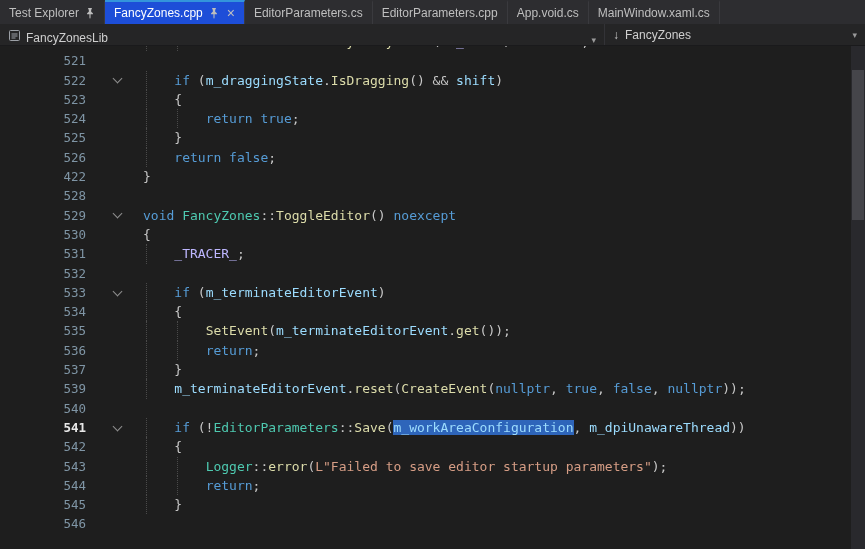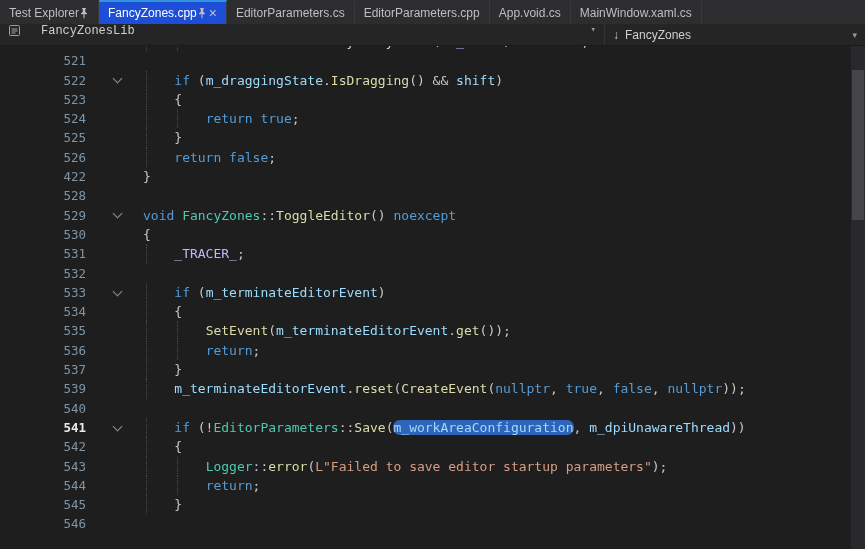--- a/index.html
+++ b/index.html
@@ -7,48 +7,48 @@
   body { font-family:"Liberation Sans", sans-serif; }
   :root{
     --kw:#569CD6; --ty:#4EC9B0; --fn:#DCDCAA; --va:#9CDCFE; --mc:#BEB7FF;
     --st:#D69D85; --pl:#C8C8C8; --nm:#B5CEA8; --accent:#3394DC; --selbg:#2E65BA;
     --lnum:#7F95A5; --lnumcur:#E8E8E8; --edbg:#1E1E1E; --tabbg:#2D2D30;
   }
   .window { position:relative; width:865px; height:549px; background:var(--edbg); overflow:hidden; }
 
   
   .tabbar { position:absolute; top:0; left:0; right:0; height:24px; background:var(--tabbg); display:flex; align-items:stretch; overflow:hidden; }
-  .tab { display:flex; align-items:center; padding:0 9px; font-size:12px; color:#BFBFBF;
+  .tab { display:flex; align-items:center; gap:6px; padding:0 9px; font-size:12px; color:#BFBFBF;
          border-right:1px solid #3A3A3E; border-top:2px solid transparent; cursor:default; white-space:nowrap; }
   .tab.active { background:#1d4ed8; color:#FFFFFF; border-top-color:var(--accent); }
   .tab .pin { display:flex; align-items:center; }
   .tab .close { color:#C0C0C0; font-size:14px; line-height:1; margin-left:2px; }
 
   
   .navbar { position:absolute; top:24px; left:0; right:0; height:22px; background:#252526;
             border-bottom:1px solid #1A1A1C; display:flex; align-items:stretch; font-size:12px; color:#CFCFCF; }
-  .nav-left { width:604px; display:flex; align-items:flex-start; gap:20px; padding:0 8px;font-family:Liberation Mono, monospace; }
+  .nav-left { width:604px; display:flex; align-items:flex-end; gap:5px; padding:0 8px; }
   .nav-right { flex:1; display:flex; align-items:center; gap:6px; padding:0 8px; border-left:1px solid #333337; }
   .chev { margin-left:auto; color:#9A9A9A; font-size:9px; }
   .down-arrow { color:#C8C8C8; font-size:12px; }
 
   
   .editor { position:absolute; top:46px; left:0; right:0; bottom:0; background:var(--edbg); overflow:hidden; }
   .code-row { display:flex; height:19.3px; line-height:19.3px; font-family:"DejaVu Sans Mono", monospace; font-size:13px;align-items:center; }
   .code-row.clip { margin-top:-14px; }
   .ln { width:92px; padding-right:6px; text-align:right; color:var(--lnum); font-size:12.5px; flex-shrink:0; }
   .ln.cur { color:var(--lnumcur); font-weight:bold; }
   .fold { width:51px; flex-shrink:0; display:flex; align-items:center; justify-content:center; }
   .chevron { width:7px; height:7px; border-right:1.4px solid #8F8F8F; border-bottom:1.4px solid #8F8F8F;
              transform:rotate(45deg); margin-top:-3px; }
   .content { position:relative; flex:1; white-space:pre; color:var(--pl); overflow:hidden; }
   .guide { position:absolute; top:0; bottom:0; width:0; border-left:1px dotted #4A4A4A; }
   .tok-kw{color:var(--kw)} .tok-ty{color:var(--ty)} .tok-fn{color:var(--fn)} .tok-va{color:var(--va)}
   .tok-mc{color:var(--mc)} .tok-st{color:var(--st)} .tok-nm{color:var(--nm)} .tok-pl{color:var(--pl)}
-  .sel { background:var(--selbg);border-radius:7px; }
+  .sel { background:var(--selbg); }
 
   
   .scrollbar { position:absolute; top:46px; right:0; bottom:0; width:14px; background:#29292D; }
   .thumb { position:absolute; top:24px; left:1px; right:1px; height:150px; background:#45454A; }
 </style>
 </head>
 <body>
 
 <div class="window">
 

